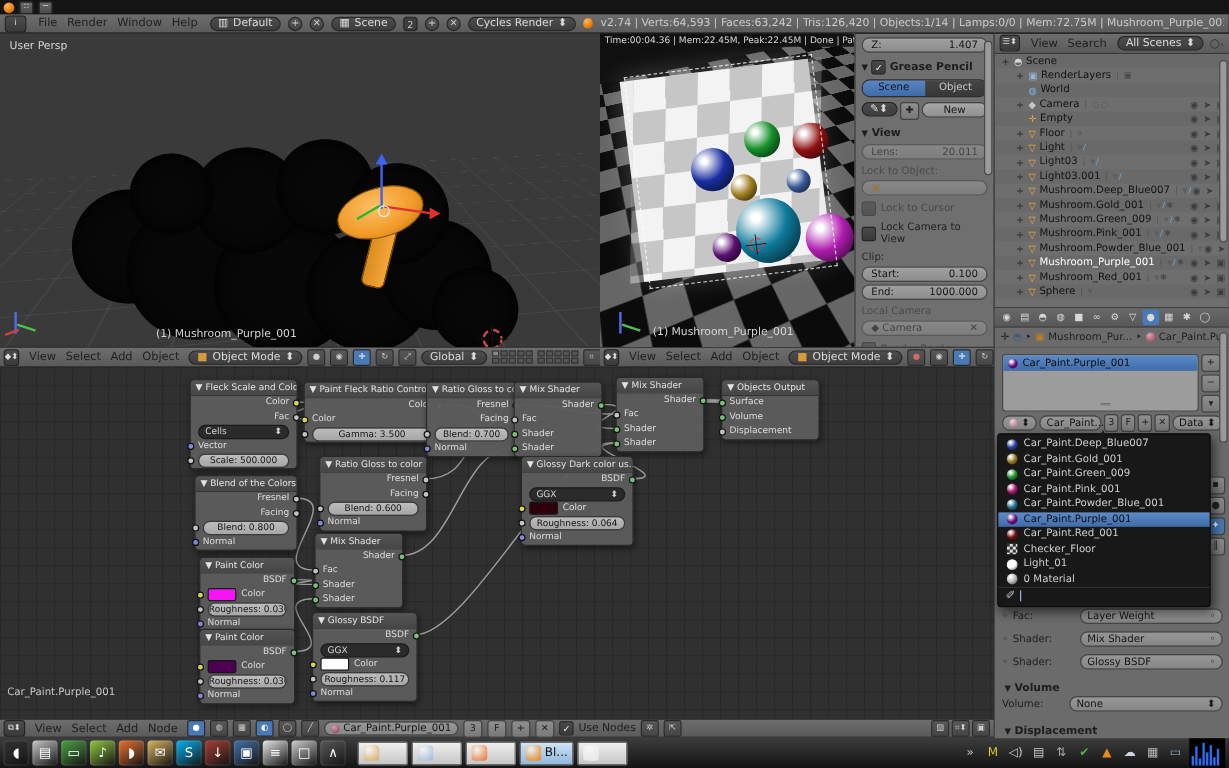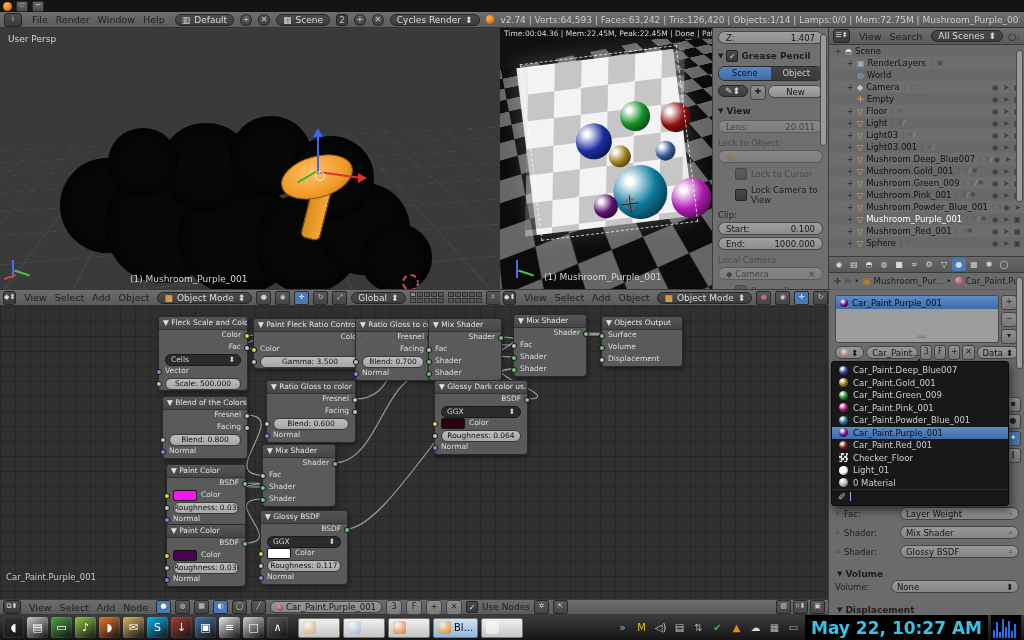--- a/index.html
+++ b/index.html
@@ -45,21 +45,21 @@
   #renderborder{position:absolute;left:30px;top:26px;width:156px;height:176px;border:1px dashed rgba(255,255,255,.75);transform:rotate(-7deg);}
   .sph{position:absolute;border-radius:50%;}
   #renderstatus{position:absolute;left:0;top:0;width:100%;height:11px;background:rgba(18,18,18,.9);color:#d8d8d8;font-size:7.5px;line-height:11px;padding-left:4px;box-sizing:border-box;white-space:nowrap;}
   
   #npanel{left:712px;top:28px;width:116px;height:261px;background:#6f6f6f;border-left:1px solid #3c3c3c;box-sizing:border-box;overflow:hidden;padding:3px 5px 0 5px;}
   .slw{height:13px;background:linear-gradient(#a0a0a0,#8c8c8c);border:1px solid #474747;border-radius:8px;display:flex;align-items:center;justify-content:space-between;padding:0 7px;color:#161616;font-size:8.5px;box-sizing:border-box;}
   .slw.dis,.dis{opacity:.5;}
   .ph{display:flex;align-items:center;gap:3px;color:#1d1d1d;font-size:9px;font-weight:bold;margin-top:6px;}
   .ph .tri{font-size:7px;}
   .cb{width:10px;height:10px;background:linear-gradient(#4a4a4a,#383838);border:1px solid #232323;border-radius:2px;display:inline-flex;align-items:center;justify-content:center;color:#eee;font-size:8px;flex:none;}
-  .cbrow{display:flex;align-items:center;gap:4px;margin-top:5px;color:#202020;font-size:8.5px;margin-left:17px;}
+  .cbrow{display:flex;align-items:center;gap:4px;margin-top:5px;color:#202020;font-size:8.5px;}
   .lab{color:#262626;font-size:8.5px;margin-top:5px;}
   .tabs2{display:flex;margin-top:4px;height:13px;border-radius:7px;overflow:hidden;border:1px solid #2c2c2c;}
   .tabs2 .t{flex:1;text-align:center;font-size:8.5px;line-height:13px;}
   .tabs2 .t.on{background:linear-gradient(#5a86c4,#3f6ba8);color:#0d1522;}
   .tabs2 .t.off{background:linear-gradient(#454545,#383838);color:#c9c9c9;}
   .btn-light{height:13px;background:linear-gradient(#a8a8a8,#8f8f8f);border:1px solid #474747;border-radius:7px;color:#161616;font-size:8.5px;text-align:center;line-height:12px;box-sizing:border-box;}
   .scrollbar{position:absolute;width:5px;border-radius:3px;background:#9a9a9a;border:1px solid #4a4a4a;}
   
   #outliner{left:828px;top:28px;width:196px;height:228px;background:#6e6e6e;border-left:1px solid #3c3c3c;box-sizing:border-box;overflow:hidden;}
   .hdr{height:17px;background:linear-gradient(#6d6d6d,#5b5b5b);border-bottom:1px solid #3a3a3a;display:flex;align-items:center;gap:5px;padding:0 4px;box-sizing:border-box;}
@@ -1038,21 +1038,20 @@
           <span class="tray" style="color: rgb(216, 192, 48);">M</span>
           <span class="tray" style="color: rgb(204, 204, 204);">◁)</span>
           <span class="tray" style="color: rgb(204, 204, 204);">▤</span>
           <span class="tray" style="color: rgb(170, 170, 170);">⇅</span>
           <span class="tray" style="color: rgb(76, 176, 76);">✔</span>
           <span class="tray" style="color: rgb(232, 138, 26);">▲</span>
           <span class="tray" style="color: rgb(207, 216, 224);">☁</span>
           <span class="tray" style="color: rgb(187, 187, 187);">▦</span>
           <span class="tray" style="color: rgb(157, 184, 216);">▭</span>
         </span>
-      <span id="clock">May 22, 10:27 AM</span>
       <span id="wave">
           <i style="height:8px"></i>
           <i style="height:16px"></i>
           <i style="height:6px"></i>
           <i style="height:19px"></i>
           <i style="height:11px"></i>
           <i style="height:17px"></i>
           <i style="height:7px"></i>
           <i style="height:14px"></i>
         </span>

